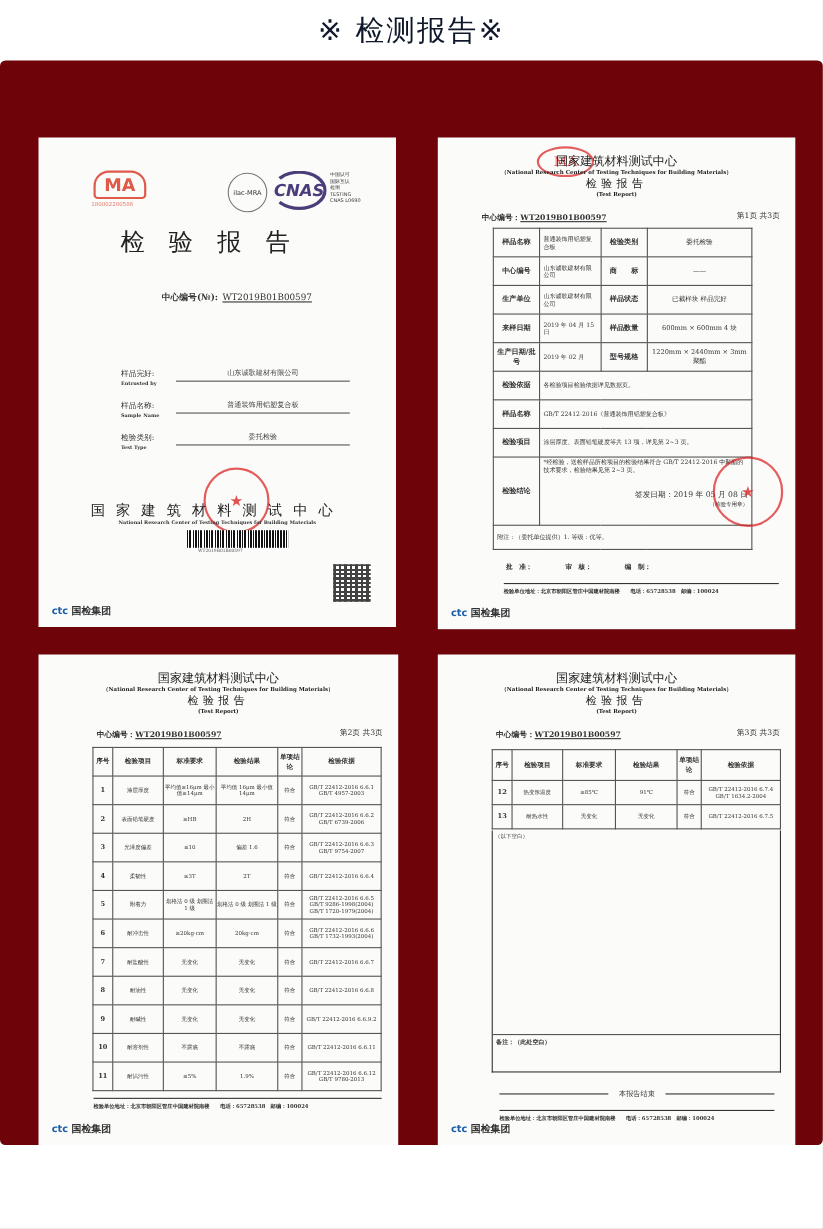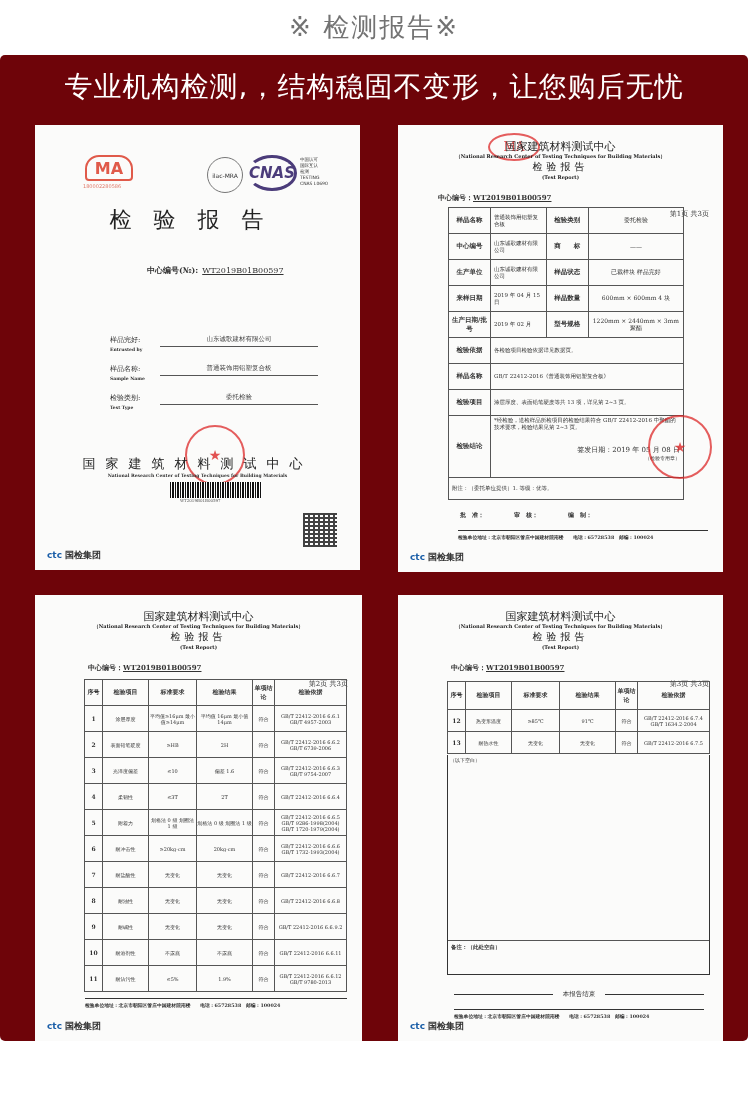--- a/index.html
+++ b/index.html
@@ -1,17 +1,17 @@
 <!DOCTYPE html>
 <html><head>
 <meta charset="utf-8">
 <style>
 *{box-sizing:border-box;margin:0;padding:0}
 html,body{width:748px;height:1117px;background:#fff;overflow:hidden;font-family:"DejaVu Sans","Liberation Sans",sans-serif;color:#222}
-.top-title{height:55px;display:flex;align-items:center;justify-content:center;color:#737373;font-size:26px;letter-spacing:2px}
+.top-title{height:55px;display:flex;align-items:center;justify-content:center;color:#0f172a;font-size:26px;letter-spacing:2px}
 .panel{position:absolute;left:0;top:55px;width:748px;height:986px;background:#6e0409;border-radius:5px}
 .slogan{position:absolute;left:0;top:0;width:748px;height:64px;display:flex;align-items:center;justify-content:center;color:#fff;font-size:28px;letter-spacing:1px}
 .sheet{position:absolute;background:#fbfbfa;overflow:hidden;font-family:"DejaVu Serif","Liberation Serif",serif;color:#333}
 .s1{left:35px;top:70px;width:325px;height:445px}
 .s2{left:398px;top:70px;width:325px;height:447px}
 .s3{left:35px;top:540px;width:327px;height:446px}
 .s4{left:398px;top:540px;width:325px;height:446px}
 .ctc{position:absolute;left:12px;bottom:8px;font-family:"DejaVu Sans",sans-serif;font-size:9px;color:#1a5ea8;font-weight:bold}
 .ctc b{color:#333;font-weight:bold;margin-left:3px}
 
@@ -36,21 +36,21 @@
 .qr{position:absolute;left:268px;top:388px;width:34px;height:34px;background:
   repeating-linear-gradient(0deg,#222 0 2px,transparent 2px 4px),repeating-linear-gradient(90deg,#222 0 2px,#fff 2px 5px);opacity:.85}
 
 .rh{position:absolute;left:0;width:100%;text-align:center;color:#222}
 .rh1{top:14px;font-size:11px}
 .rh2{top:28px;font-size:5px;font-weight:bold}
 .rh3{top:35px;font-size:10px;letter-spacing:4px}
 .rh4{top:49px;font-size:5px;font-weight:bold}
 .rno{position:absolute;left:40px;top:68px;font-size:7px}
 .rno span{font-weight:bold;text-decoration:underline}
-.rpage{position:absolute;right:14px;top:84px;font-size:7px}
+.rpage{position:absolute;right:14px;top:66px;font-size:7px}
 table{border-collapse:collapse;position:absolute;font-size:6px;color:#333}
 td,th{border:1px solid #555;text-align:center;vertical-align:middle;font-weight:normal}
 .t1{left:50px;top:82px;width:236px;border:1.5px solid #333}
 .t1 td{height:26px;padding:1px 3px}
 .t1 .k{font-weight:bold;font-size:6.5px;width:42px}
 .t1 .v{text-align:left;font-size:5.5px}
 .sig{position:absolute;left:62px;top:386px;font-size:6px;font-weight:bold}
 .addr{position:absolute;left:60px;top:405px;width:250px;border-top:1px solid #333;padding-top:3px;font-size:4.8px;font-weight:bold}
 .t2{left:49px;top:84px;width:263px;border:1.5px solid #333}
 .t2 th{font-weight:bold;font-size:6px;height:26px}
@@ -66,21 +66,20 @@
 .end-line{position:absolute;left:56px;top:395px;width:250px;display:flex;align-items:center;font-size:6.5px}
 .end-line i{flex:1;border-top:1px solid #333}
 .end-line span{padding:0 10px}
 </style>
 </head>
 <body>
 
 <div class="top-title">※ 检测报告※</div>
 
 <div class="panel">
-  <div class="slogan">专业机构检测,，结构稳固不变形，让您购后无忧</div>
 
   <div class="sheet s1">
     <div class="cma">MA</div>
     <div class="cma-num">180002280586</div>
     <div class="ilac">ilac-MRA</div>
     <div class="cnas">CNAS</div>
     <div class="cnas-side">
       <div>中国认可</div>
       <div>国际互认</div>
       <div>检测</div>

